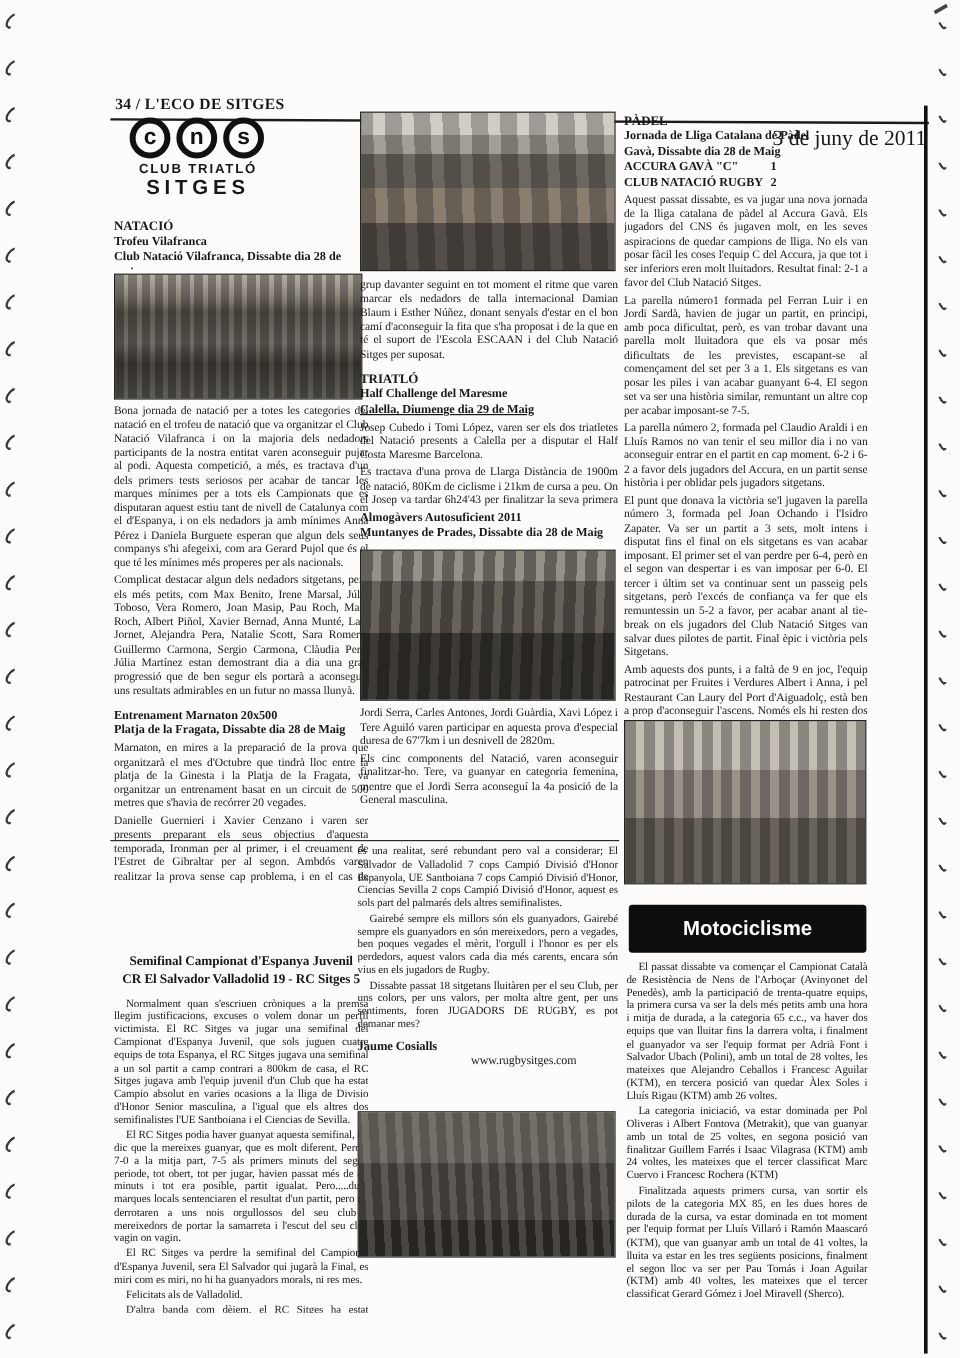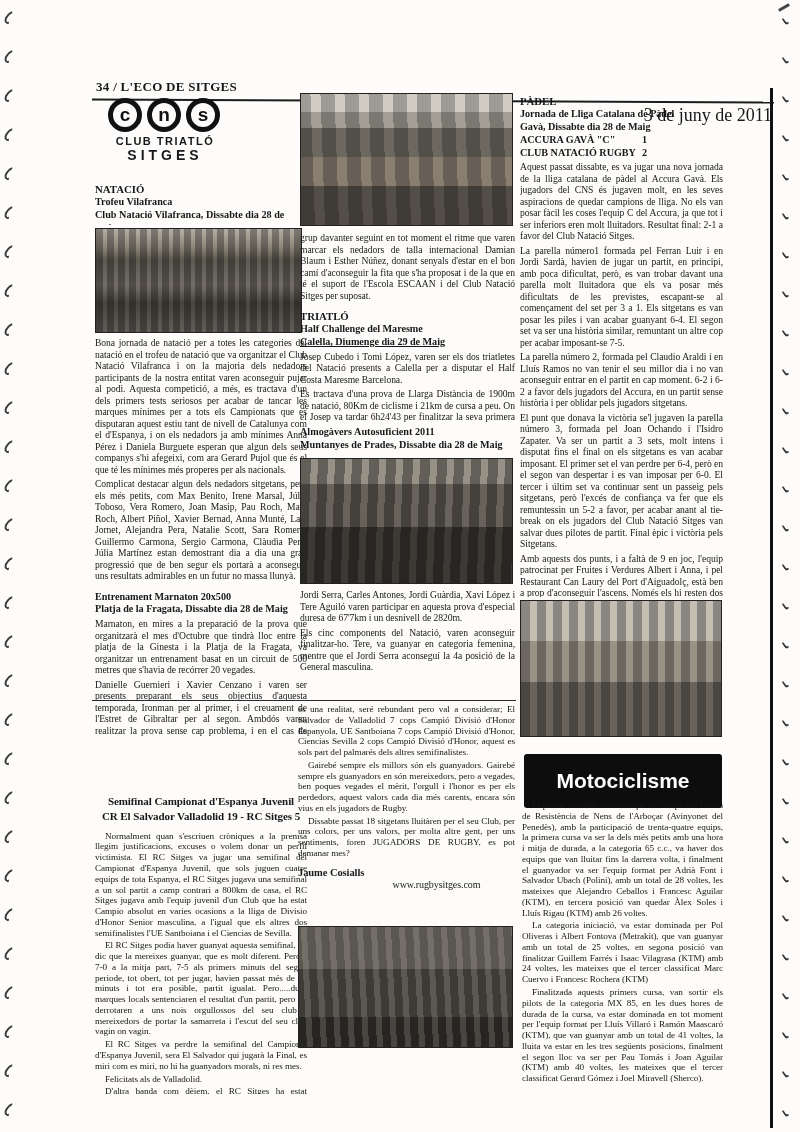--- a/index.html
+++ b/index.html
@@ -30,21 +30,21 @@
   .head-line { font-size: 10.2px; font-weight: bold; line-height: 1.25; text-align: left; }
   .sec-title { font-size: 10.8px; font-weight: bold; }
   .gap { height: 6px; }
 
   
   .logo-wrap { position: absolute; left: 100px; top: 98px; width: 210px; height: 80px; }
   .cns-circles { display: flex; gap: 5px; padding-left: 8px; }
   .cns-circle { width: 34px; height: 34px; border: 5px solid #111; border-radius: 50%; background: #fdfcfa; color: #111; font-family: "Liberation Sans", sans-serif; font-weight: bold; font-size: 19px; display: flex; align-items: center; justify-content: center; }
   .logo-club { font-family: "Liberation Sans", sans-serif; font-weight: bold; text-align: center; width: 130px; }
   .logo-club .l1 { font-size: 11px; letter-spacing: 1.5px; margin-top: 3px; }
-  .logo-club .l2 { font-size: 14px; letter-spacing: 4px; }
+  .logo-club .l2 { font-size: 17px; letter-spacing: 4px; }
   .pennant { position: absolute; left: 250px; top: 0px; }
 
   
   .photo { position: absolute; border: 1px solid #222; }
   .ph-swim { background: linear-gradient(180deg, #b9b4aa 0%, #8e887d 18%, #5f5b52 30%, #75706a 55%, #4a463f 72%, #63605a 100%); }
   .ph-swim::after { content:""; display:block; height:100%; background: repeating-linear-gradient(90deg, rgba(20,20,20,.35) 0 7px, rgba(235,230,220,.25) 7px 11px); mix-blend-mode: multiply; }
   .ph-beach { background: linear-gradient(180deg, #d8d4cb 0 14%, #a8a49b 14% 26%, #6f6b63 26% 48%, #8d8275 48% 70%, #55504a 70% 100%); }
   .ph-beach::after { content:""; display:block; height:100%; background: repeating-linear-gradient(88deg, rgba(30,30,30,.30) 0 14px, rgba(230,226,216,.28) 14px 24px); mix-blend-mode: multiply; }
   .ph-trail { background: linear-gradient(180deg, #9d988e 0 20%, #6c675f 20% 55%, #3f3c37 55% 100%); }
   .ph-trail::after { content:""; display:block; height:100%; background: repeating-linear-gradient(92deg, rgba(15,15,15,.4) 0 10px, rgba(220,215,205,.3) 10px 17px); mix-blend-mode: multiply; }
@@ -52,21 +52,21 @@
   .ph-padel::after { content:""; display:block; height:100%; background: repeating-linear-gradient(90deg, rgba(25,25,25,.35) 0 9px, rgba(235,231,222,.3) 9px 16px); mix-blend-mode: multiply; }
   .ph-rugbi { background: linear-gradient(180deg, #57534c 0 35%, #3a3732 35% 75%, #23211e 75% 100%); }
   .ph-rugbi::after { content:""; display:block; height:100%; background: repeating-linear-gradient(87deg, rgba(10,10,10,.5) 0 8px, rgba(200,195,185,.22) 8px 14px); mix-blend-mode: screen; }
 
   
   .sep-line { position: absolute; left: 92px; top: 700px; width: 424px; height: 1px; background: #2a2a2a; }
 
   
   .banner { position: absolute; background: #0d0d0d; color: #fefefe; font-family: "Liberation Sans", sans-serif; font-weight: bold; display: flex; align-items: center; justify-content: center; }
   .banner-rugbi { left: 95px; top: 742px; width: 190px; height: 44px; border-radius: 10px; font-size: 21px; letter-spacing: 0.2px; }
-  .banner-moto { left: 524px; top: 754px; width: 198px; height: 54px; border-radius: 3px; font-size: 21px; }
+  .banner-moto { left: 524px; top: 754px; width: 198px; height: 40px; border-radius: 3px; font-size: 17px; }
 
   .rugbi-sub { text-align: center; font-weight: bold; font-size: 11px; line-height: 1.35; margin-bottom: 7px; }
 
   .small-txt { font-size: 9.2px; line-height: 1.17; letter-spacing: -0.08px; }
   .small-txt p { margin-bottom: 2px; text-indent: 10px; }
   .no-indent { text-indent: 0 !important; }
 
   .sig-block { text-align: left; font-weight: bold; font-size: 10.5px; padding-right: 18px; margin-top: 8px; }
   .sig-site { font-weight: normal; font-size: 10px; text-align: center; padding-left: 60px; }
 

